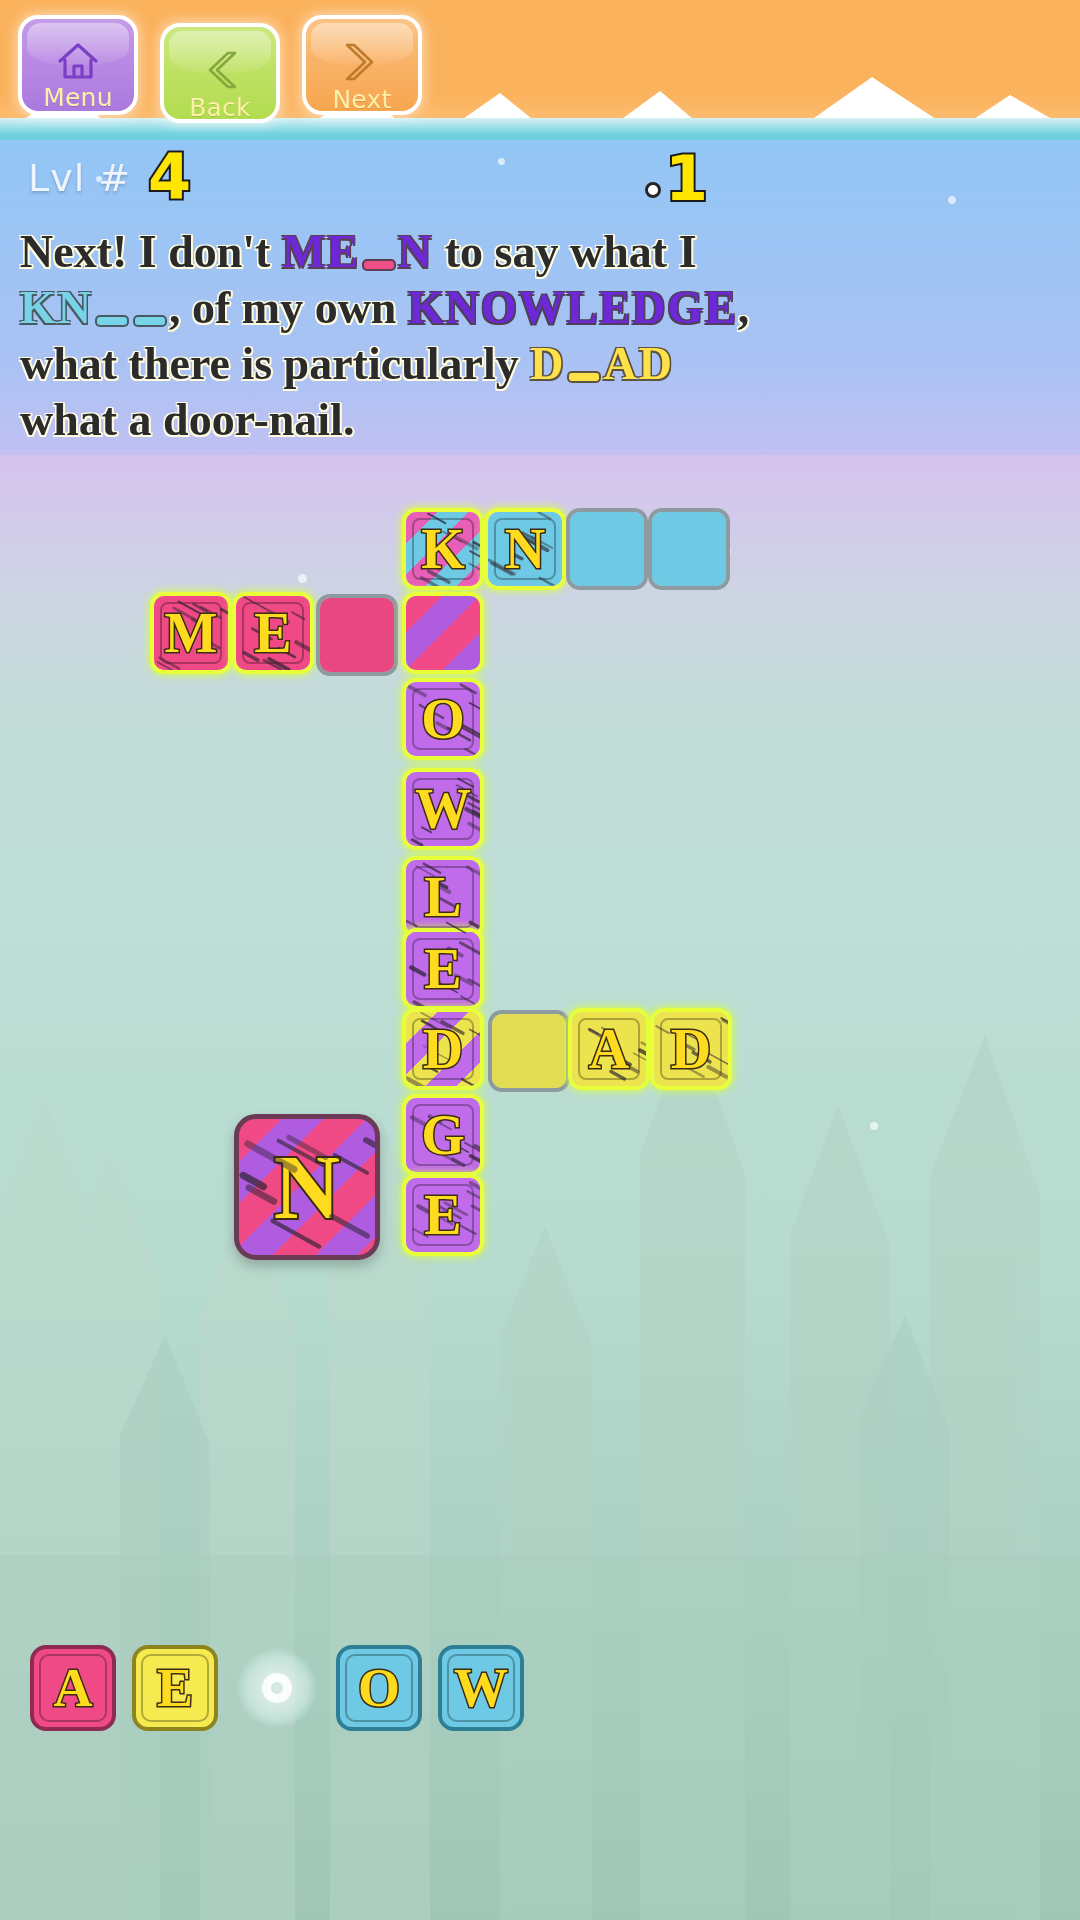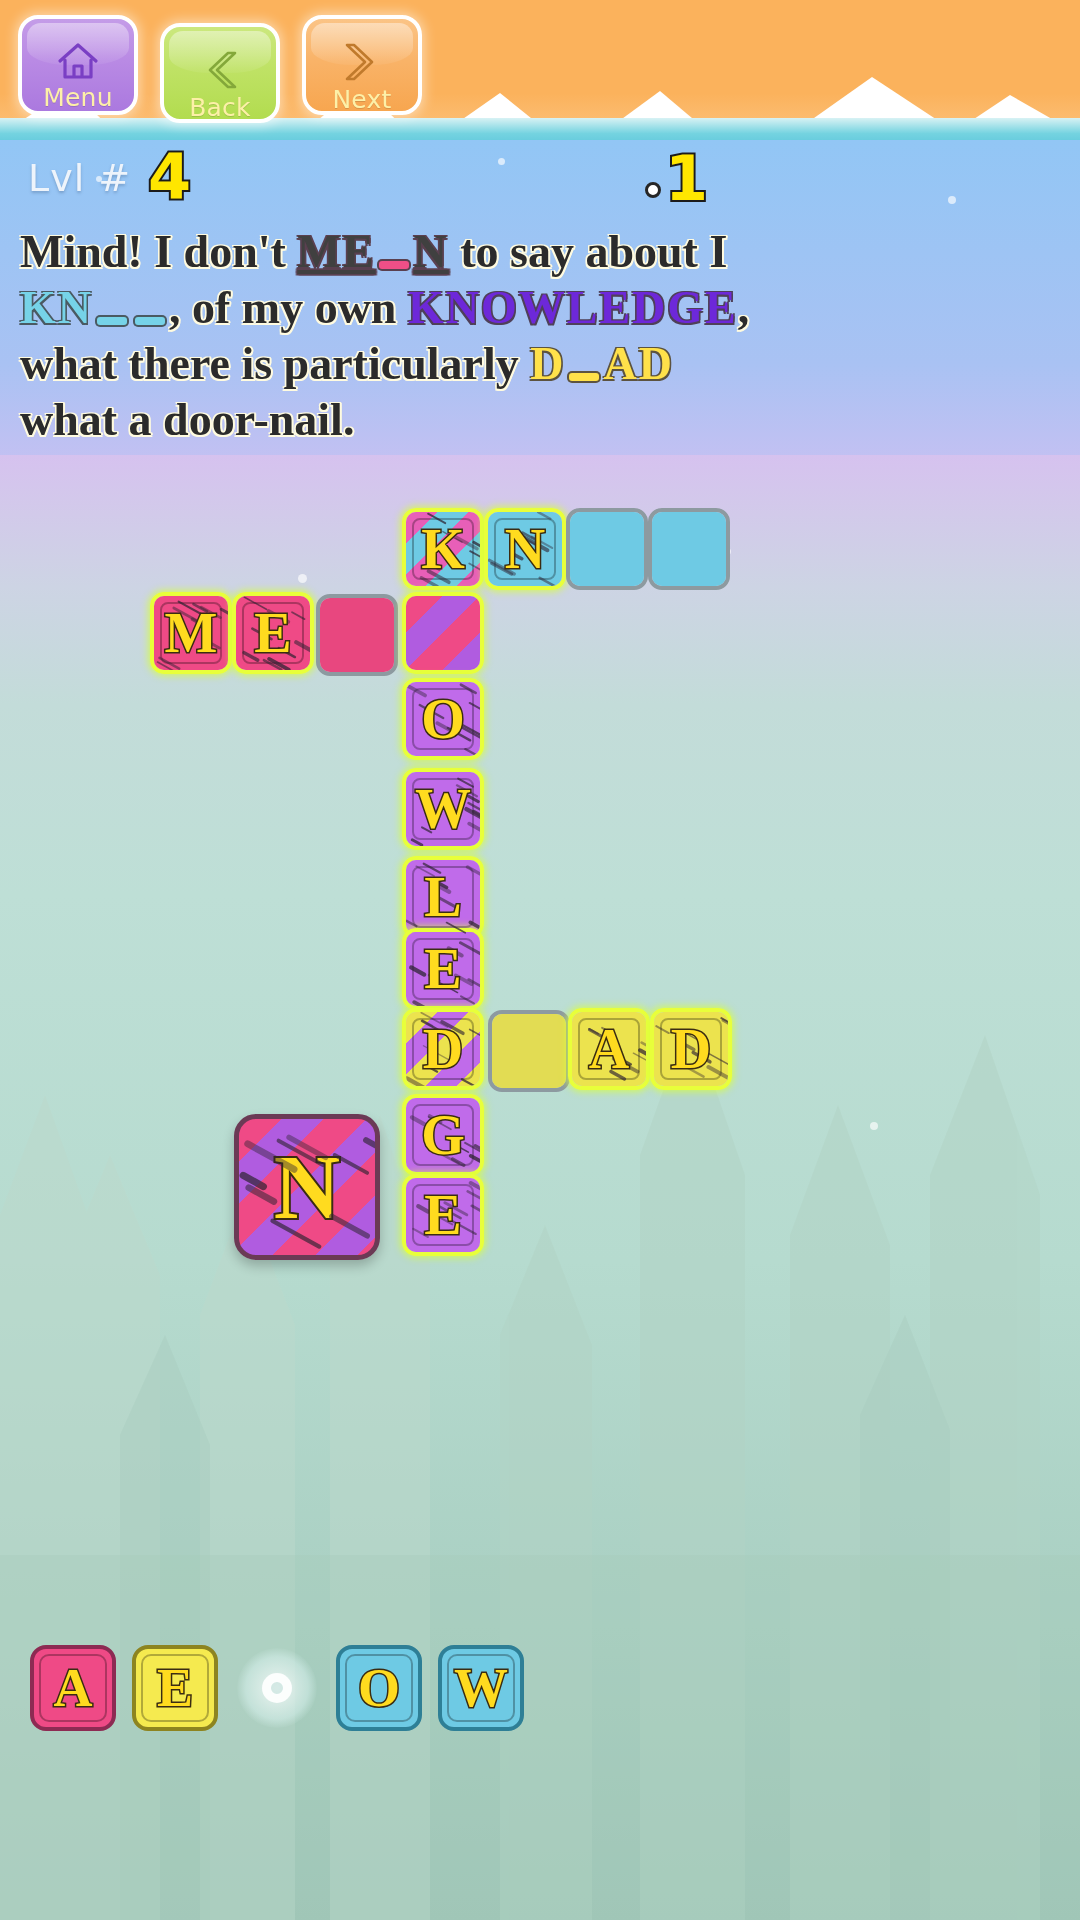--- a/index.html
+++ b/index.html
@@ -110,21 +110,21 @@
     position:absolute; left:20px; top:224px; width:1045px; z-index:15;
     font-family:"Liberation Serif", serif;
     font-weight:bold; font-size:46px; line-height:56px;
     color:#2b2b2b;
     text-shadow: 1.5px 1.5px 0 #fffbe0, -1.5px -1.5px 0 #fffbe0,
                  1.5px -1.5px 0 #fffbe0, -1.5px 1.5px 0 #fffbe0,
                  0 2px 0 #fffbe0, 2px 0 0 #fffbe0;
   }
   #clue .w { white-space:pre; }
   .tok { font-family:"Liberation Serif", serif; letter-spacing:2px; }
-  .tok-pink   { color:#404040; text-shadow:1.5px 1.5px 0 #5a4050,-1.5px -1.5px 0 #5a4050,1.5px -1.5px 0 #5a4050,-1.5px 1.5px 0 #5a4050;text-decoration:underline; }
+  .tok-pink   { color:#6d28d9; text-shadow:1.5px 1.5px 0 #5a4050,-1.5px -1.5px 0 #5a4050,1.5px -1.5px 0 #5a4050,-1.5px 1.5px 0 #5a4050; }
   .tok-cyan   { color:#76d3e8; text-shadow:1.5px 1.5px 0 #4a5a62,-1.5px -1.5px 0 #4a5a62,1.5px -1.5px 0 #4a5a62,-1.5px 1.5px 0 #4a5a62; }
   .tok-purple { color:#6d28d9; text-shadow:1.5px 1.5px 0 #4f4059,-1.5px -1.5px 0 #4f4059,1.5px -1.5px 0 #4f4059,-1.5px 1.5px 0 #4f4059; }
   .tok-yellow { color:#ffe14a; text-shadow:1.5px 1.5px 0 #5c5340,-1.5px -1.5px 0 #5c5340,1.5px -1.5px 0 #5c5340,-1.5px 1.5px 0 #5c5340; }
   .blank {
     display:inline-block; width:30px; height:8px; border-radius:3px;
     vertical-align:-2px; margin:0 4px;
   }
   .bl-pink   { background:#ef4f87; box-shadow:0 0 0 2px #5a4050; }
   .bl-cyan   { background:#76d3e8; box-shadow:0 0 0 2px #4a5a62; }
   .bl-yellow { background:#ffe14a; box-shadow:0 0 0 2px #5c5340; }
@@ -306,21 +306,21 @@
   <span id="lvl-text">Lvl #</span>
   <span id="lvl-num">4</span>
   <span id="score-wrap">
     <span id="score-icon"></span>
     <span id="score-num">1</span>
   </span>
 </div>
 
 <div id="clue">
   <div>
-    <span class="w">Mind! I don't </span><span class="tok tok-pink">ME</span><span class="blank bl-pink"></span><span class="tok tok-pink">N</span><span class="w"> to say about I</span>
+    <span class="w">Next! I don't </span><span class="tok tok-pink">ME</span><span class="blank bl-pink"></span><span class="tok tok-pink">N</span><span class="w"> to say what I</span>
   </div>
   <div>
     <span class="tok tok-cyan">KN</span><span class="blank bl-cyan"></span><span class="blank bl-cyan"></span><span class="w">, of my own </span><span class="tok tok-purple">KNOWLEDGE</span><span class="w">,</span>
   </div>
   <div>
     <span class="w">what there is particularly </span><span class="tok tok-yellow">D</span><span class="blank bl-yellow"></span><span class="tok tok-yellow">AD</span>
   </div>
   <div>
     <span class="w">what a door-nail.</span>
   </div>

